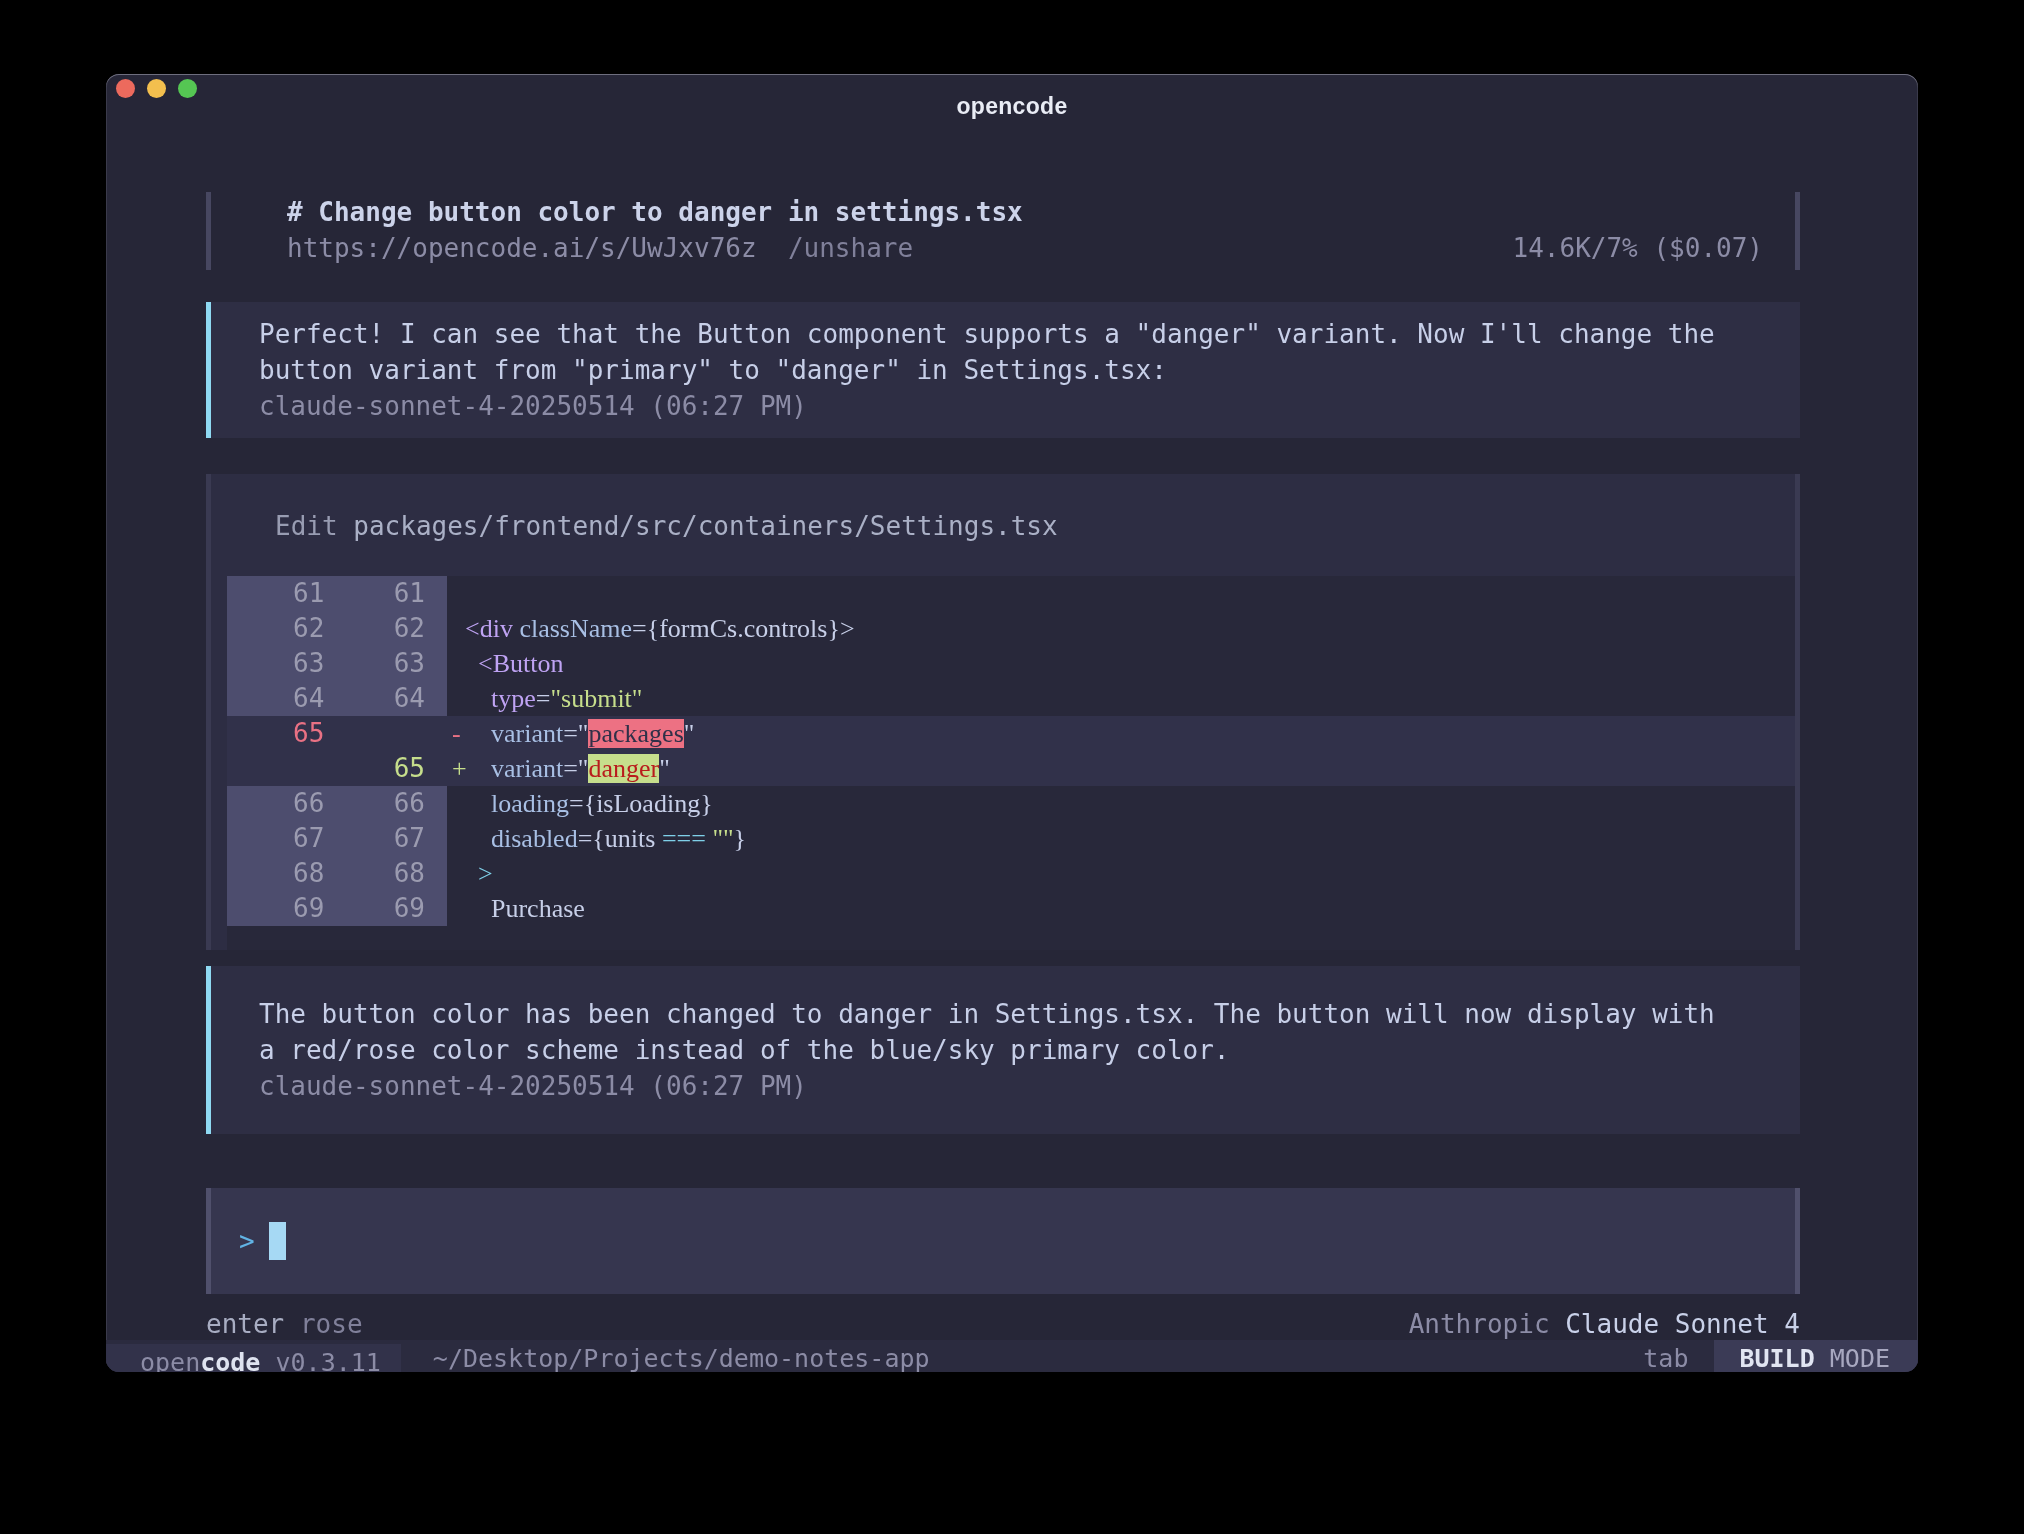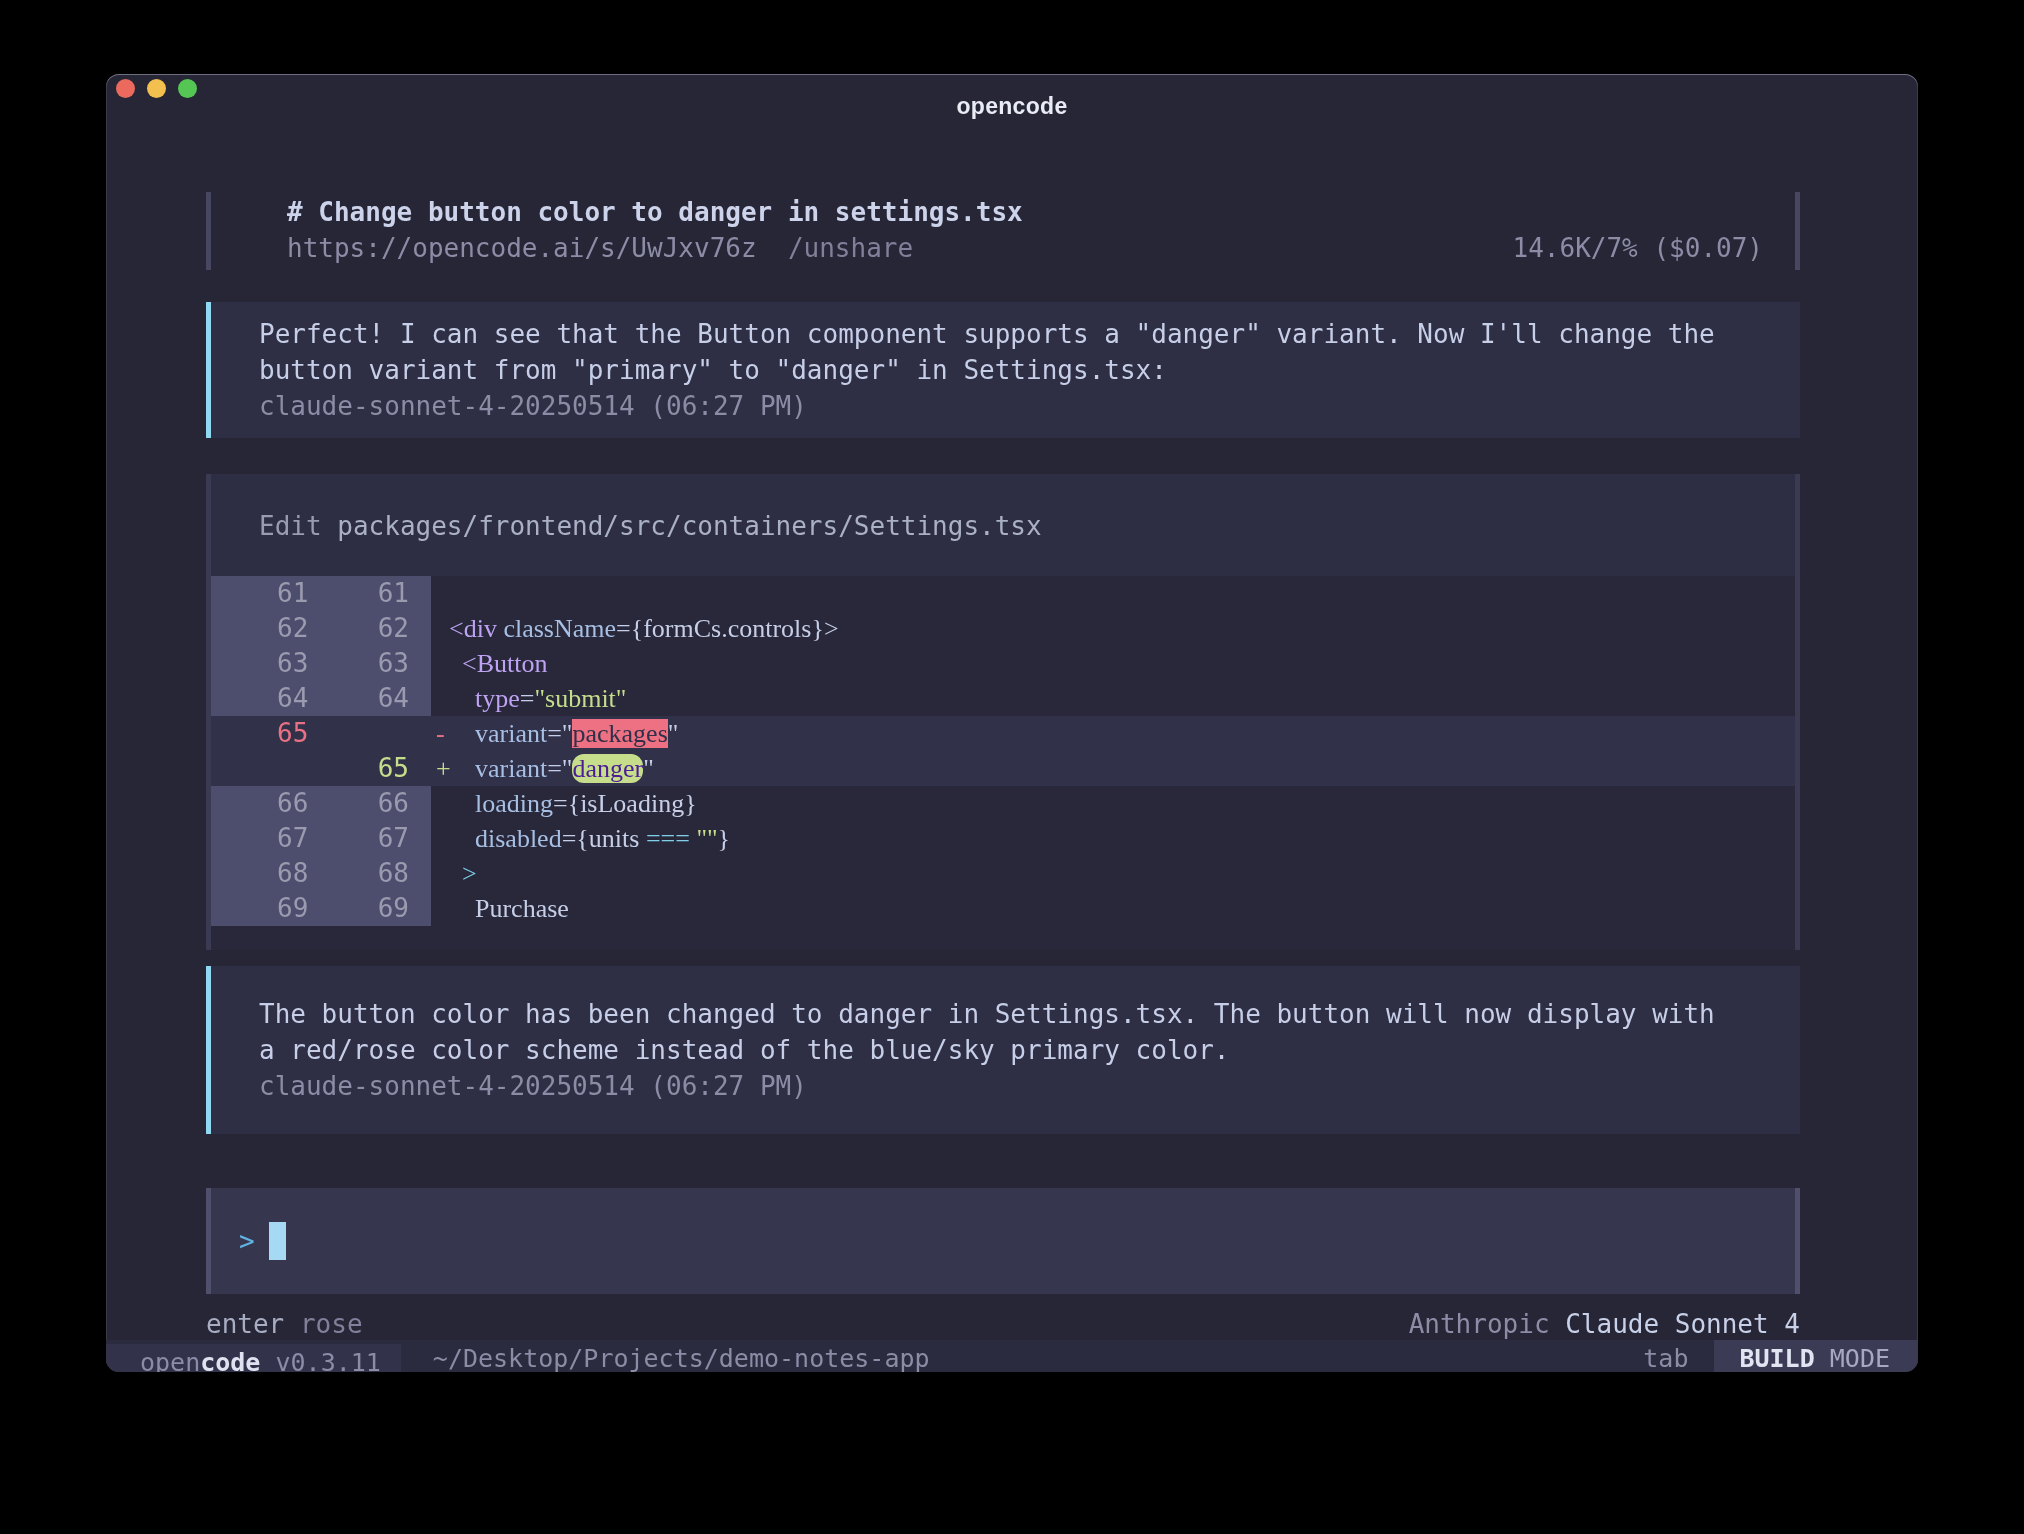--- a/index.html
+++ b/index.html
@@ -42,21 +42,21 @@
   .msg{
     background:#2e2e44;border-left:5px solid #8fd9f2;
     padding:14px 0 14px 48px;line-height:36px;color:#c7cfe8;
   }
   .msg1{margin-top:32px;}
   .msg2{margin-top:16px;padding-top:30px;padding-bottom:30px;}
   .msg-meta{color:#8c8ca6;}
   
   .edit-block{
     margin-top:36px;background:#2d2d43;
-    border-left:5px solid #3a3a52;border-right:5px solid #3a3a52;
+    border-left:5px solid #3a3a52;border-right:5px solid #3a3a52;padding-left:16px;
   }
   .edit-header{padding:34px 0 32px 48px;line-height:36px;}
   .eh-action{color:#989cb2;}
   .eh-path{color:#aab0c6;margin-left:1ch;}
   .diff{background:#28283a;padding-bottom:24px;}
   .drow{display:flex;height:35px;line-height:35px;}
   .gut-wrap{display:flex;width:220px;flex:none;}
   .gut{box-sizing:border-box;text-align:right;color:#9b9bb0;}
   .gut.old{width:122px;padding-right:12px;}
   .gut.new{width:122px;padding-right:22px;}
@@ -67,21 +67,21 @@
   .code{position:relative;flex:1;padding-left:5px;white-space:pre;color:#c7cfe8;font-family:Liberation Serif, serif;}
   .code span{white-space:pre;}
   .marker{position:absolute;left:5px;top:0;}
   .drow.del .marker{color:#e97184;}
   .drow.add .marker{color:#c6de8c;}
   .tk-purple{color:#bfa3f3;}
   .tk-blue{color:#a8bfe4;}
   .tk-lime{color:#c6de8c;}
   .tk-cyan{color:#7fd0e8;}
   .tk-delhl{background:#ed7183;color:#303048;}
-  .tk-inshl{background:#c6de8c;color:#4c1d95;border-radius:12px;}
+  .tk-inshl{background:#c6de8c;color:#b91c1c;}
   
   .input-box{
     margin-top:54px;height:106px;background:#36364f;
     border-left:5px solid #50506c;border-right:5px solid #50506c;
     display:flex;align-items:center;padding-left:28px;
   }
   .caret{color:#61b3e4;}
   .cursor{display:inline-block;width:17px;height:38px;background:#a6d9f4;margin-left:14px;}
   
   .footer-row{

